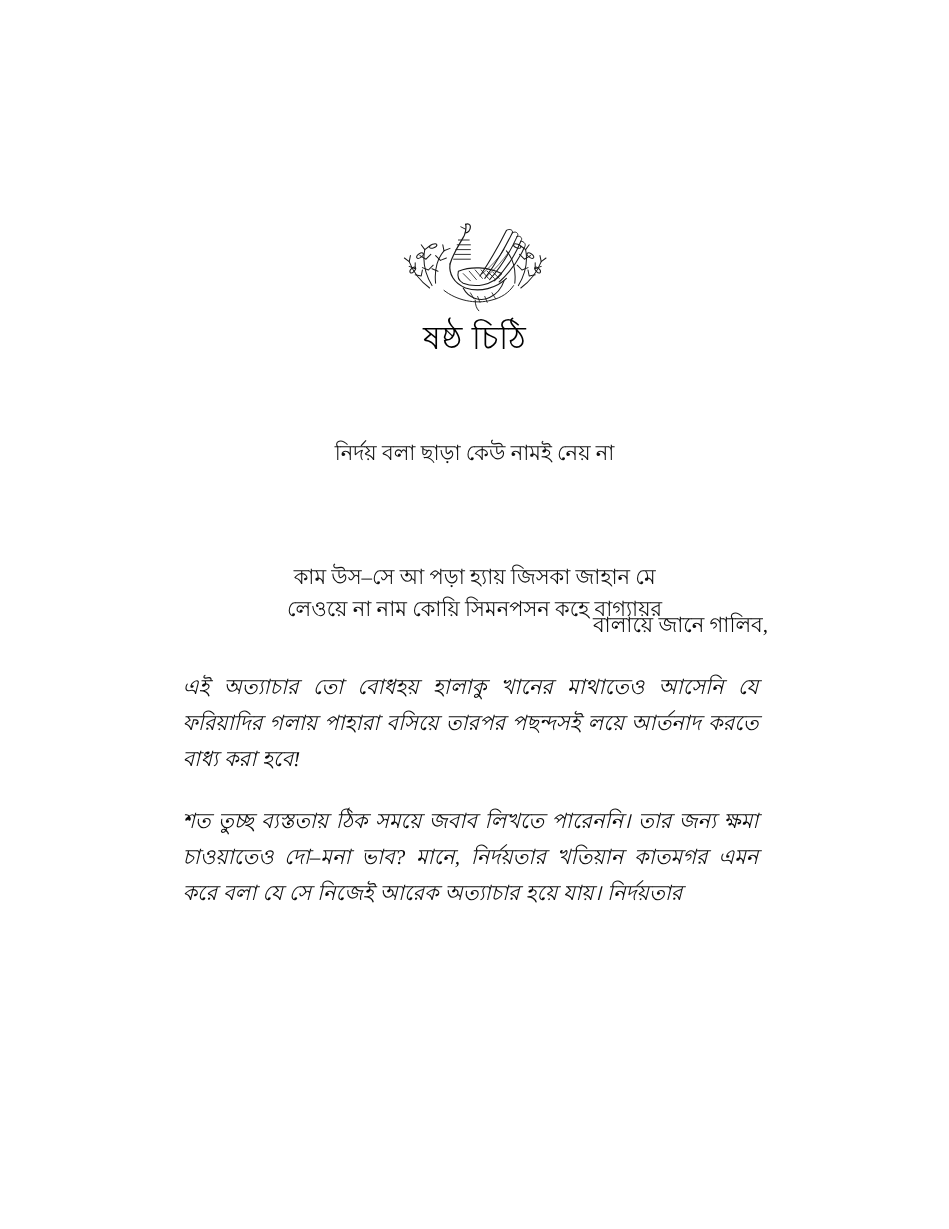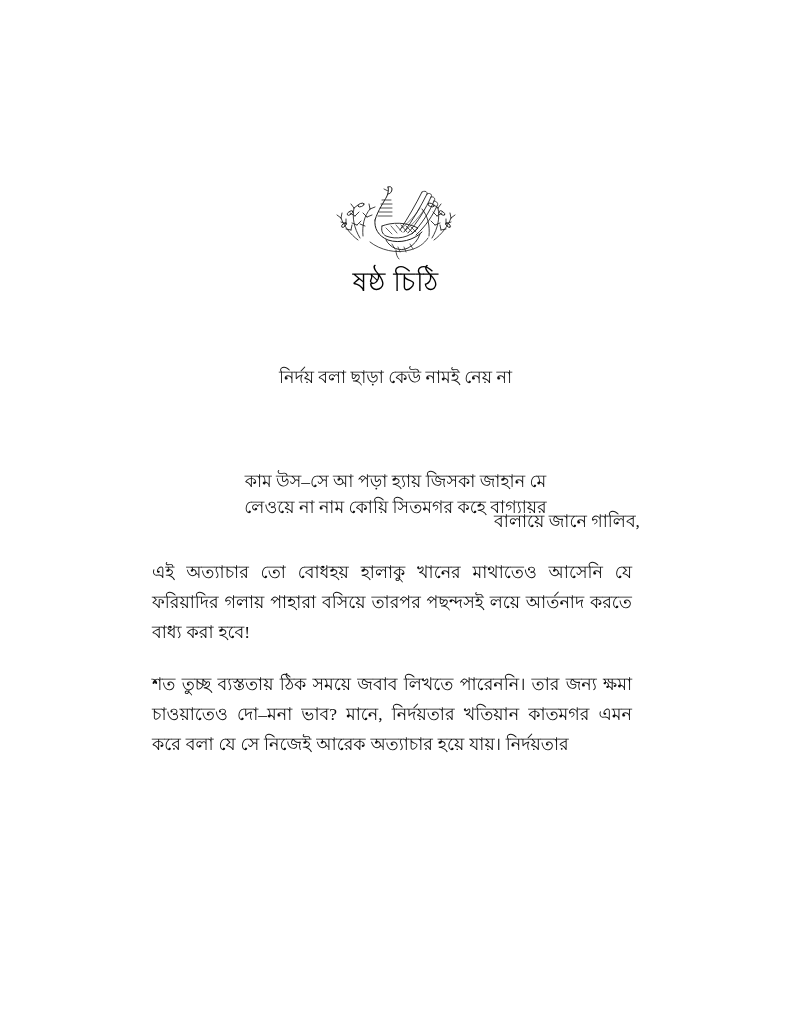--- a/index.html
+++ b/index.html
@@ -79,20 +79,21 @@
     margin: 0 0 22px 0;
     text-align: right;
   }
   .para {
     font-size: 17.5px;
     line-height: 30px;
     margin: 0 8px 22px 0;
     text-align: justify;
     text-justify: inter-word;
     word-spacing: 0.5px;
+    font-style: italic;
   }
   .para:last-child { margin-bottom: 0; }
 </style>
 </head>
 <body>
 
 <div class="page">
 
   <div class="ornament-wrap">
     <svg class="ornament" viewBox="0 0 132 82" aria-hidden="true">
@@ -146,21 +147,21 @@
   </div>
 
   <div class="chapter-title">ষষ্ঠ চিঠি</div>
 
   <div class="verse verse-one">
     <span class="verse-line">নির্দয় বলা ছাড়া কেউ নামই নেয় না</span>
   </div>
 
   <div class="verse verse-two">
     <span class="verse-line">কাম উস–সে আ পড়া হ্যায় জিসকা জাহান মে</span>
-    <span class="verse-line">লেওয়ে না নাম কোয়ি সিতমগর কহে  বাগ্যায়র</span>
+    <span class="verse-line">লেওয়ে না নাম কোয়ি সিমনপসন কহে  বাগ্যায়র</span>
   </div>
 
   <div class="body-block">
     <p class="salutation">বালায়ে জানে গালিব,</p>
     <p class="para">এই অত্যাচার তো বোধহয় হালাকু খানের মাথাতেও আসেনি যে ফরিয়াদির গলায় পাহারা বসিয়ে তারপর পছন্দসই লয়ে আর্তনাদ করতে বাধ্য করা হবে!</p>
     <p class="para">শত তুচ্ছ ব্যস্ততায় ঠিক সময়ে জবাব লিখতে পারেননি। তার জন্য ক্ষমা চাওয়াতেও দো–মনা ভাব? মানে, নির্দয়তার খতিয়ান কাতমগর এমন করে বলা যে সে নিজেই আরেক অত্যাচার হয়ে যায়। নির্দয়তার</p>
   </div>
 
 </div>
 

